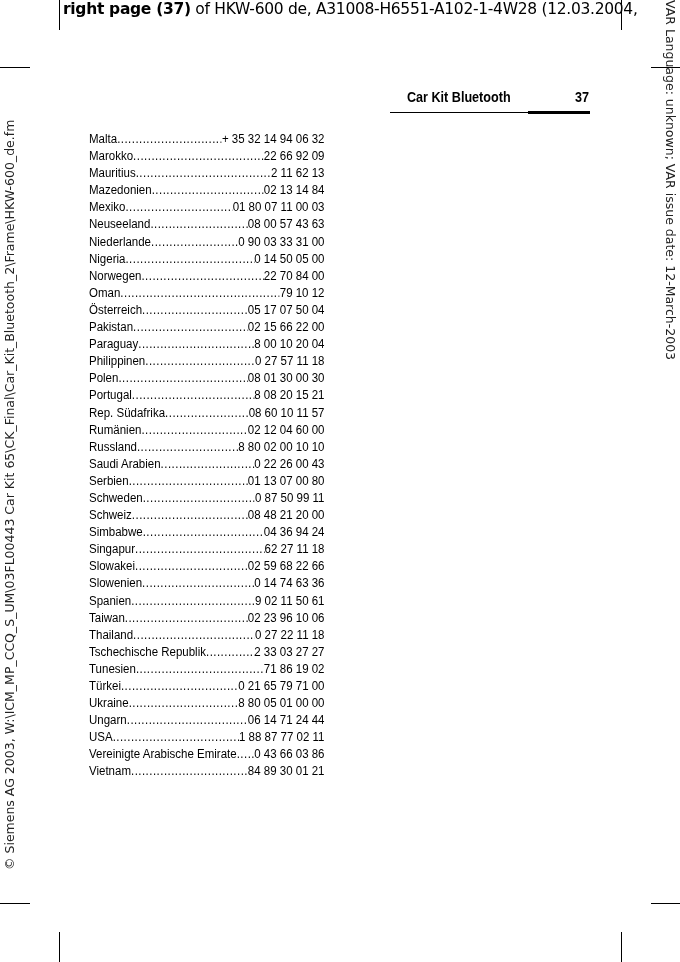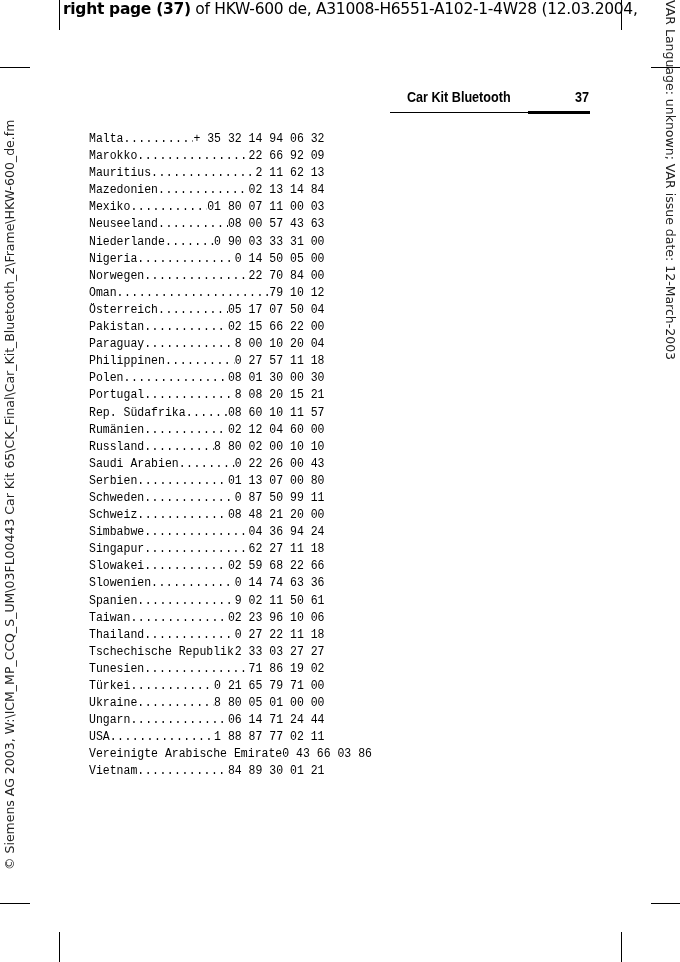--- a/index.html
+++ b/index.html
@@ -7,21 +7,21 @@
     .topline { position:absolute; top:0; left:63px; font-family:"DejaVu Sans", sans-serif; font-size:15.5px; white-space:nowrap; line-height:18px; letter-spacing:-0.3px; }
     .topline b { font-weight:bold; }
     .vline { position:absolute; background:#000; width:1px; }
     .hline { position:absolute; background:#000; height:1px; }
     .left-margin { position:absolute; left:0; top:870px; width:20px; height:870px; transform-origin:0 0; transform:rotate(-90deg); font-family:"DejaVu Sans", sans-serif; font-size:12.5px; color:#222; white-space:nowrap; line-height:20px; }
     .right-margin { position:absolute; left:680px; top:0; transform-origin:0 0; transform:rotate(90deg); font-family:"DejaVu Sans", sans-serif; font-size:12.5px; color:#222; white-space:nowrap; line-height:20px; }
     .header-title { position:absolute; top:89px; left:407px; font-weight:bold; font-size:14px; transform:scaleX(0.9); transform-origin:0 0; }
     .header-page { position:absolute; top:89px; left:575px; font-weight:bold; font-size:14px; transform:scaleX(0.9); transform-origin:0 0; }
     .header-rule { position:absolute; top:112px; left:390px; width:200px; height:1px; background:#000; }
     .header-rule-thick { position:absolute; top:111px; left:528px; width:62px; height:3px; background:#000; }
-    .list { position:absolute; top:131px; left:89px; width:236px;font-family:Liberation Mono, monospace; }
+    .list { position:absolute; top:131px; left:89px; width:236px; }
     .row { display:flex; align-items:baseline; height:17.1px; font-size:12.5px; line-height:17px; white-space:nowrap; transform:scaleX(0.92); transform-origin:0 0; width:256px; }
     .row .name { flex:0 0 auto; }
     .row .dots { flex:1 1 auto; overflow:hidden; letter-spacing:0.5px; }
     .row .dots::before { content:"................................................................................................"; }
     .row .num { flex:0 0 auto; }
   </style>
 </head>
 <body>
 
 <div class="topline">

